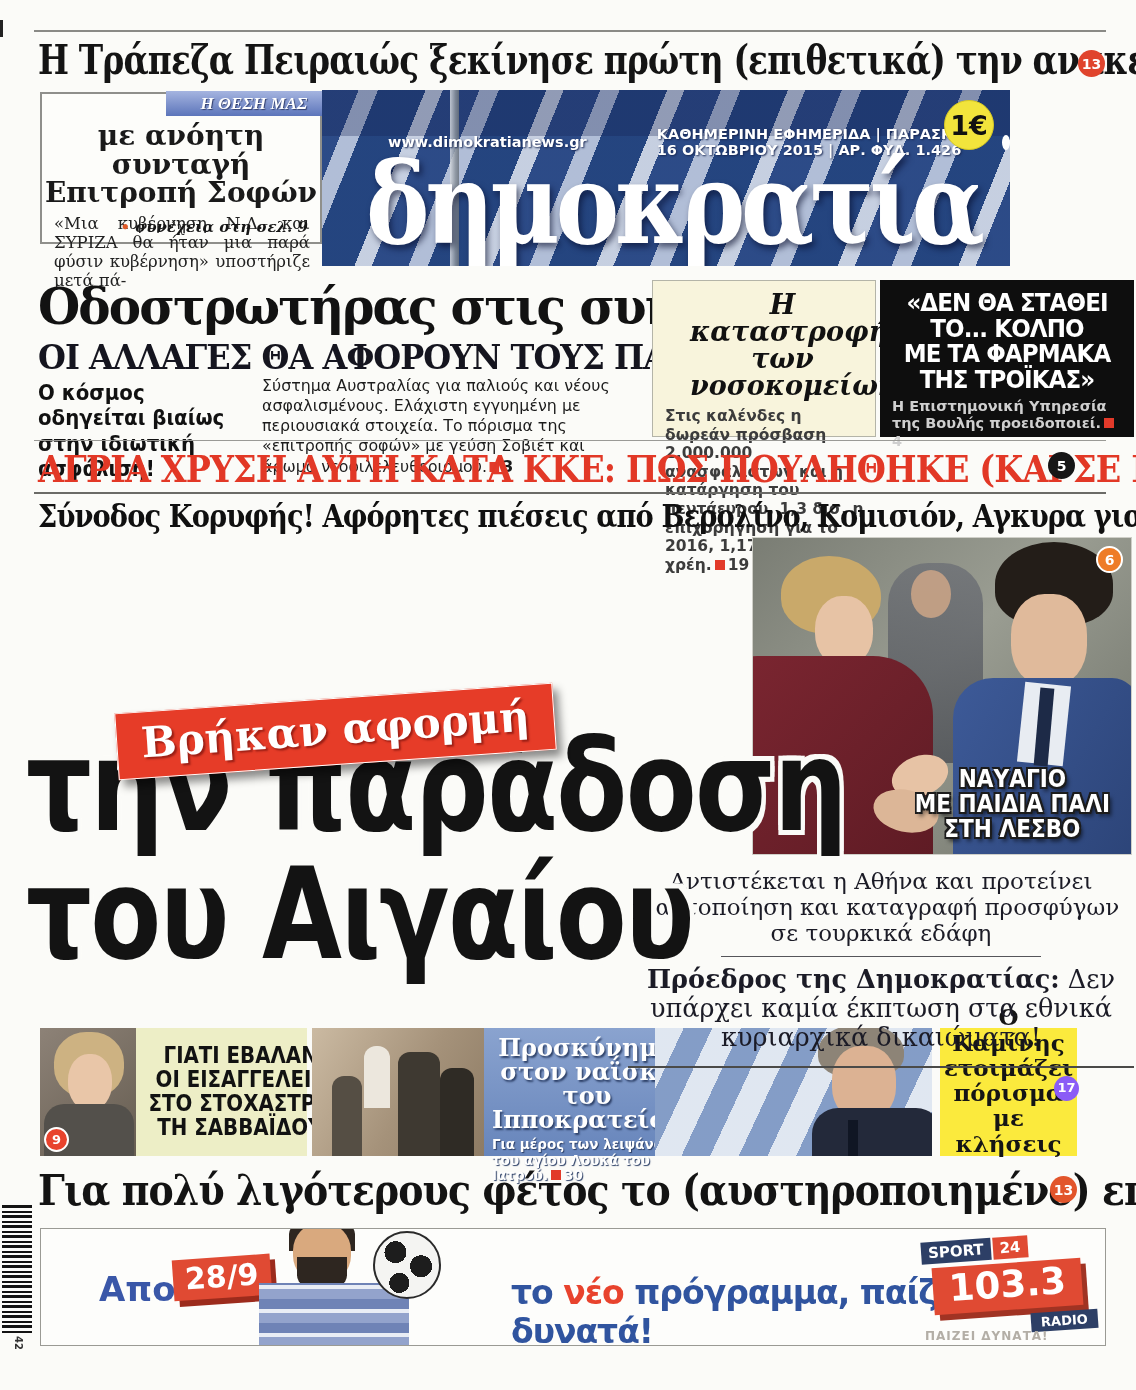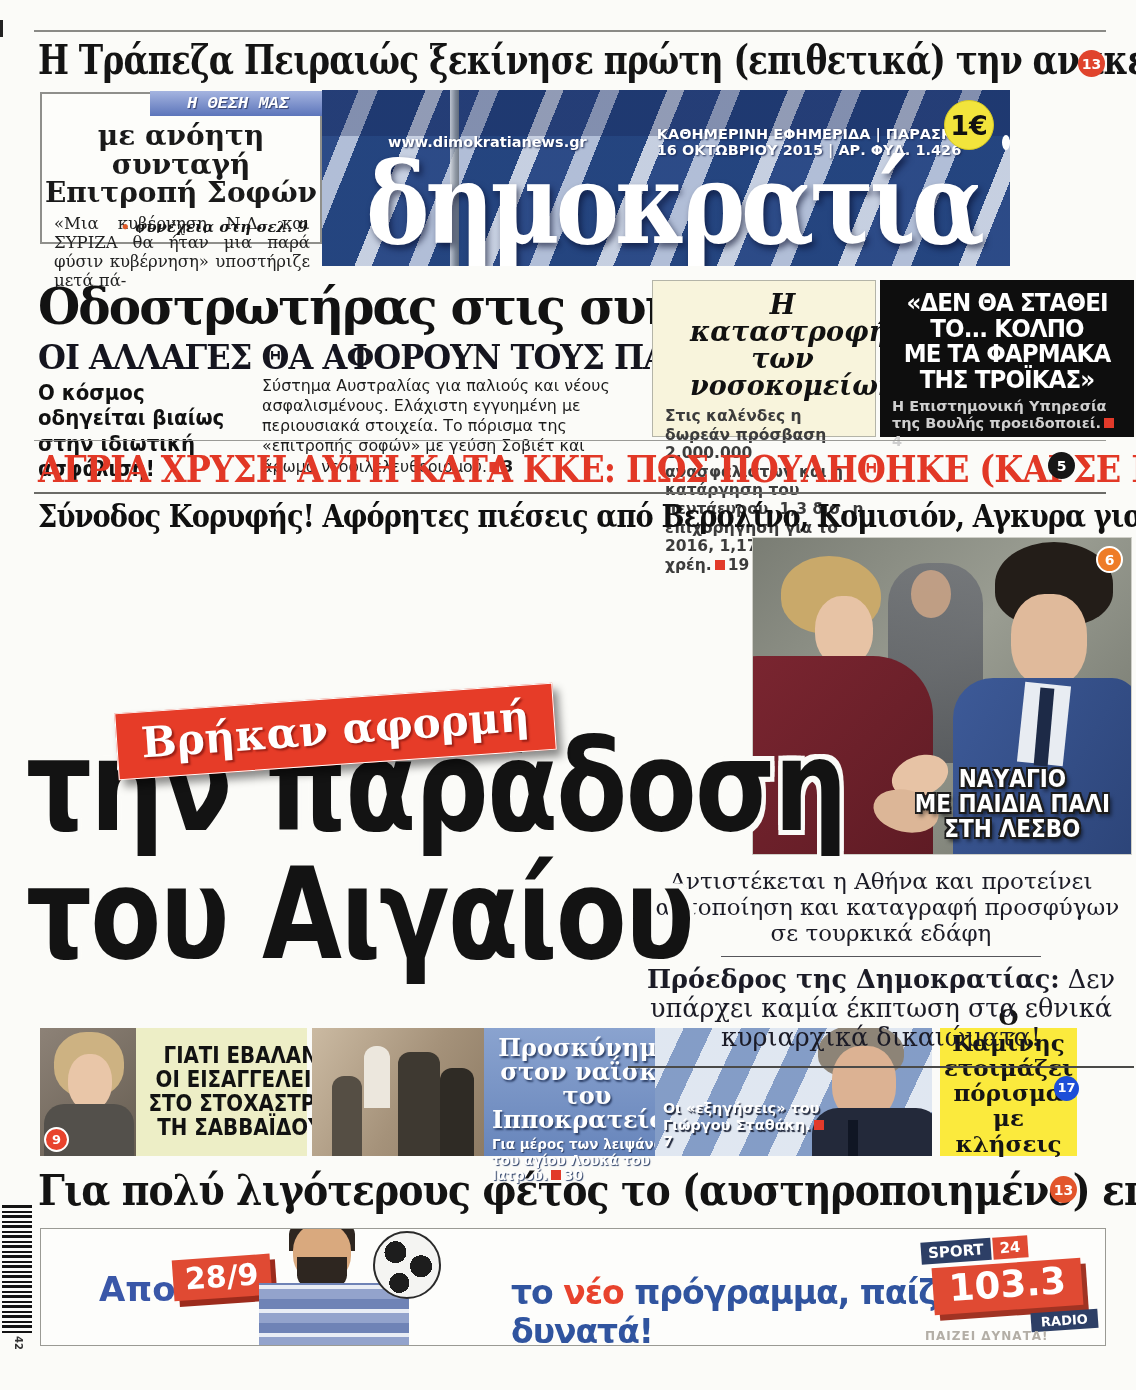--- a/index.html
+++ b/index.html
@@ -1,20 +1,20 @@
 <!DOCTYPE html>
 <html><head>
 <meta charset="utf-8">
 <style>
   html,body{margin:0;padding:0;background:#e8e8e5;}
   .page{position:relative;width:1136px;height:1390px;background:#fbfbf8;overflow:hidden;
         font-family:"DejaVu Sans",sans-serif;color:#161616;}
   .abs{position:absolute;}
   .serif{font-family:"DejaVu Serif",serif;}
-  .sans{font-family:Liberation Mono, monospace;}
+  .sans{font-family:Liberation Serif, serif;margin-left:16px;}
   .nw{white-space:nowrap;}
   .cx{display:inline-block;transform-origin:0 50%;}
   .badge{border-radius:50%;color:#fff;font-family:"DejaVu Sans",sans-serif;font-weight:bold;
          display:flex;align-items:center;justify-content:center;box-sizing:border-box;}
   .sq{display:inline-block;width:10px;height:10px;background:#e23a2a;margin:0 3px;vertical-align:baseline;}
   
   .toprule{left:34px;top:30px;width:1072px;height:2px;background:#8a8a86;}
   .lefttick{left:0;top:20px;width:3px;height:17px;background:#222;}
   .h-top{left:38px;top:36px;font-weight:bold;font-size:41px;letter-spacing:-1px;color:#141414;}
   
@@ -137,21 +137,21 @@
   .t3 .s-face{background:#dcb293;border-radius:44%;}
   .s-suit{position:absolute;right:-10px;top:80px;width:130px;height:60px;background:#23293a;border-radius:26px 26px 0 0;}
   .s-tie{position:absolute;right:74px;top:92px;width:10px;height:36px;background:#101624;}
   .t3text{position:absolute;left:8px;top:8px;color:#fff;font-weight:bold;font-size:24px;line-height:1.05;
           text-shadow:2px 2px 0 #20283c,-1px -1px 0 #20283c,2px 3px 4px rgba(0,0,0,.6);}
   .t3text div{transform:scaleX(.88);transform-origin:0 0;white-space:nowrap;}
   .t3note{position:absolute;left:8px;bottom:6px;color:#fff;font-weight:bold;font-size:14.5px;line-height:1.15;width:170px;
           text-shadow:1.5px 1.5px 1px #20283c;}
   .t4{left:940px;width:137px;background:#fbea3d;align-items:center;justify-content:flex-end;flex-direction:column;
       text-align:center;font-family:"DejaVu Serif",serif;font-weight:bold;font-size:23px;line-height:1.1;color:#151515;position:absolute;display:flex;}
-  .t4badge{position:absolute;right:-2px;top:48px;width:25px;height:25px;background:#1d4ed8;font-size:13px;}
+  .t4badge{position:absolute;right:-2px;top:48px;width:25px;height:25px;background:#8b5cf6;font-size:13px;}
   
   .heat{left:38px;top:1166px;font-family:"DejaVu Serif",serif;font-weight:bold;font-size:42px;color:#131313;
         letter-spacing:-1px;transform:scaleX(.9);transform-origin:0 0;}
   
   .ad{left:40px;top:1228px;width:1066px;height:118px;background:#fdfdfb;border:1px solid #9a9a94;box-sizing:border-box;overflow:hidden;}
   .ad-apo{position:absolute;left:58px;top:40px;color:#3a57a8;font-weight:bold;font-size:34px;}
   .ad-date{position:absolute;left:132px;top:28px;background:#e04a33;color:#fff;font-weight:bold;font-size:30px;
            padding:2px 12px 4px 12px;transform:rotate(-4deg);box-shadow:5px 6px 0 #9c2b1c;}
   .ad-head{position:absolute;left:252px;top:-6px;width:58px;height:60px;background:#d9a97e;border-radius:46%;}
   .ad-hair{position:absolute;left:248px;top:-12px;width:66px;height:34px;background:#2e2620;border-radius:50% 50% 0 0;}
@@ -317,23 +317,20 @@
         <span>Για μέρος των λειψάνων του αγίου Λουκά του Ιατρού.</span><span class="sq"></span><b>30</b>
       </div>
     </div>
   </div>
 
   <div class="abs teaser t3">
     <div class="s-hair"></div>
     <div class="s-face"></div>
     <div class="s-suit"></div>
     <div class="s-tie"></div>
-    <div class="t3note">
-      <span>Οι «εξηγήσεις» του Γιώργου Σταθάκη.</span><span class="sq"></span><b>7</b>
-    </div>
   </div>
 
   <div class="teaser t4" style="top:1028px;height:128px;">
     <div>Ο Καμίνης</div>
     <div>ετοιμάζει</div>
     <div>πόρισμα με</div>
     <div>κλήσεις</div>
     <div class="t4badge badge">17</div>
   </div>
 

